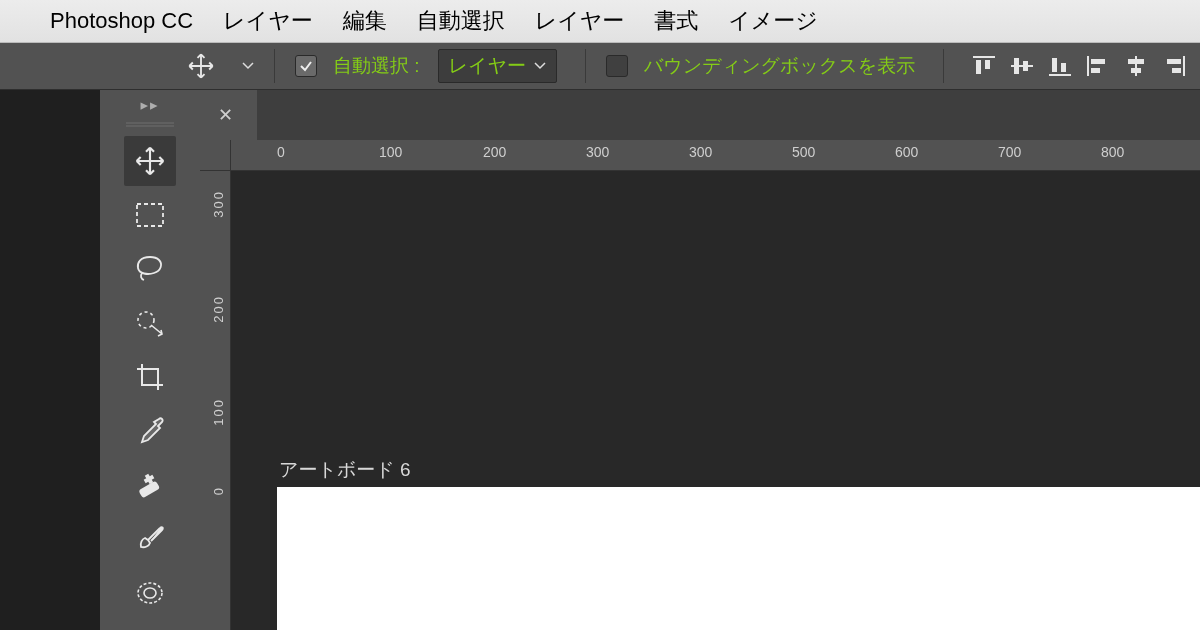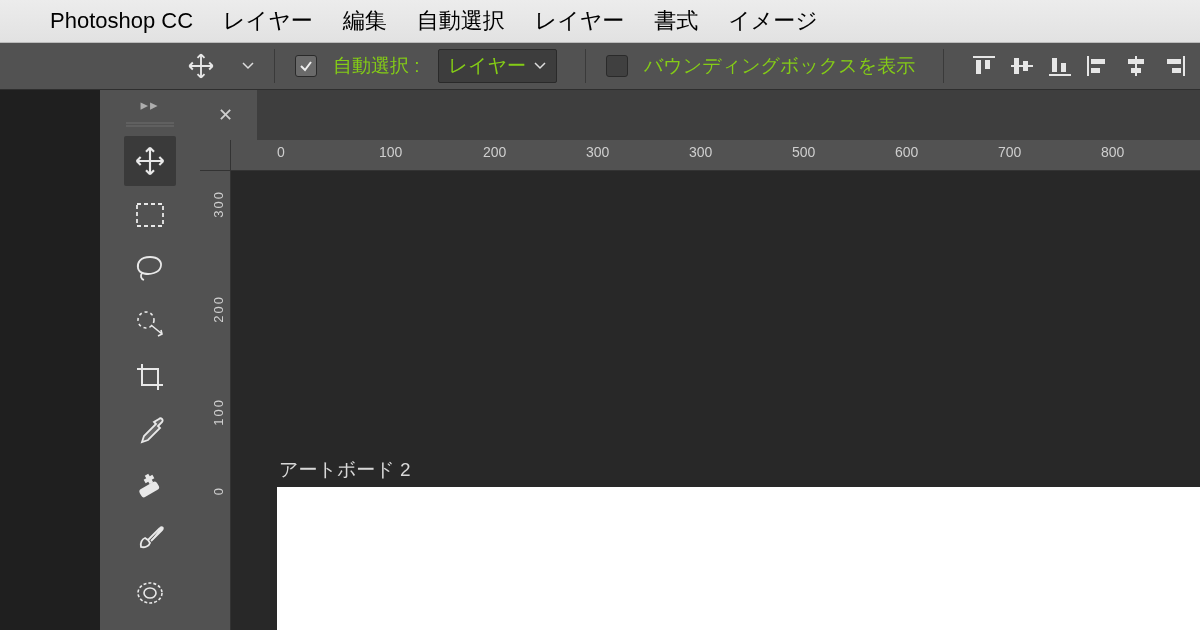--- a/index.html
+++ b/index.html
@@ -219,21 +219,21 @@
             <span class="ht" style="left:148px">100</span>
             <span class="ht" style="left:252px">200</span>
             <span class="ht" style="left:355px">300</span>
             <span class="ht" style="left:458px">300</span>
             <span class="ht" style="left:561px">500</span>
             <span class="ht" style="left:664px">600</span>
             <span class="ht" style="left:767px">700</span>
             <span class="ht" style="left:870px">800</span>
           </div>
           <div class="canvas">
-            <div class="ab-label">アートボード 2</div>
+            <div class="ab-label">アートボード 6</div>
             <div class="artboard"></div>
           </div>
         </div>
       </div>
     </div>
 
   </div>
 </div>
 
 </body></html>

